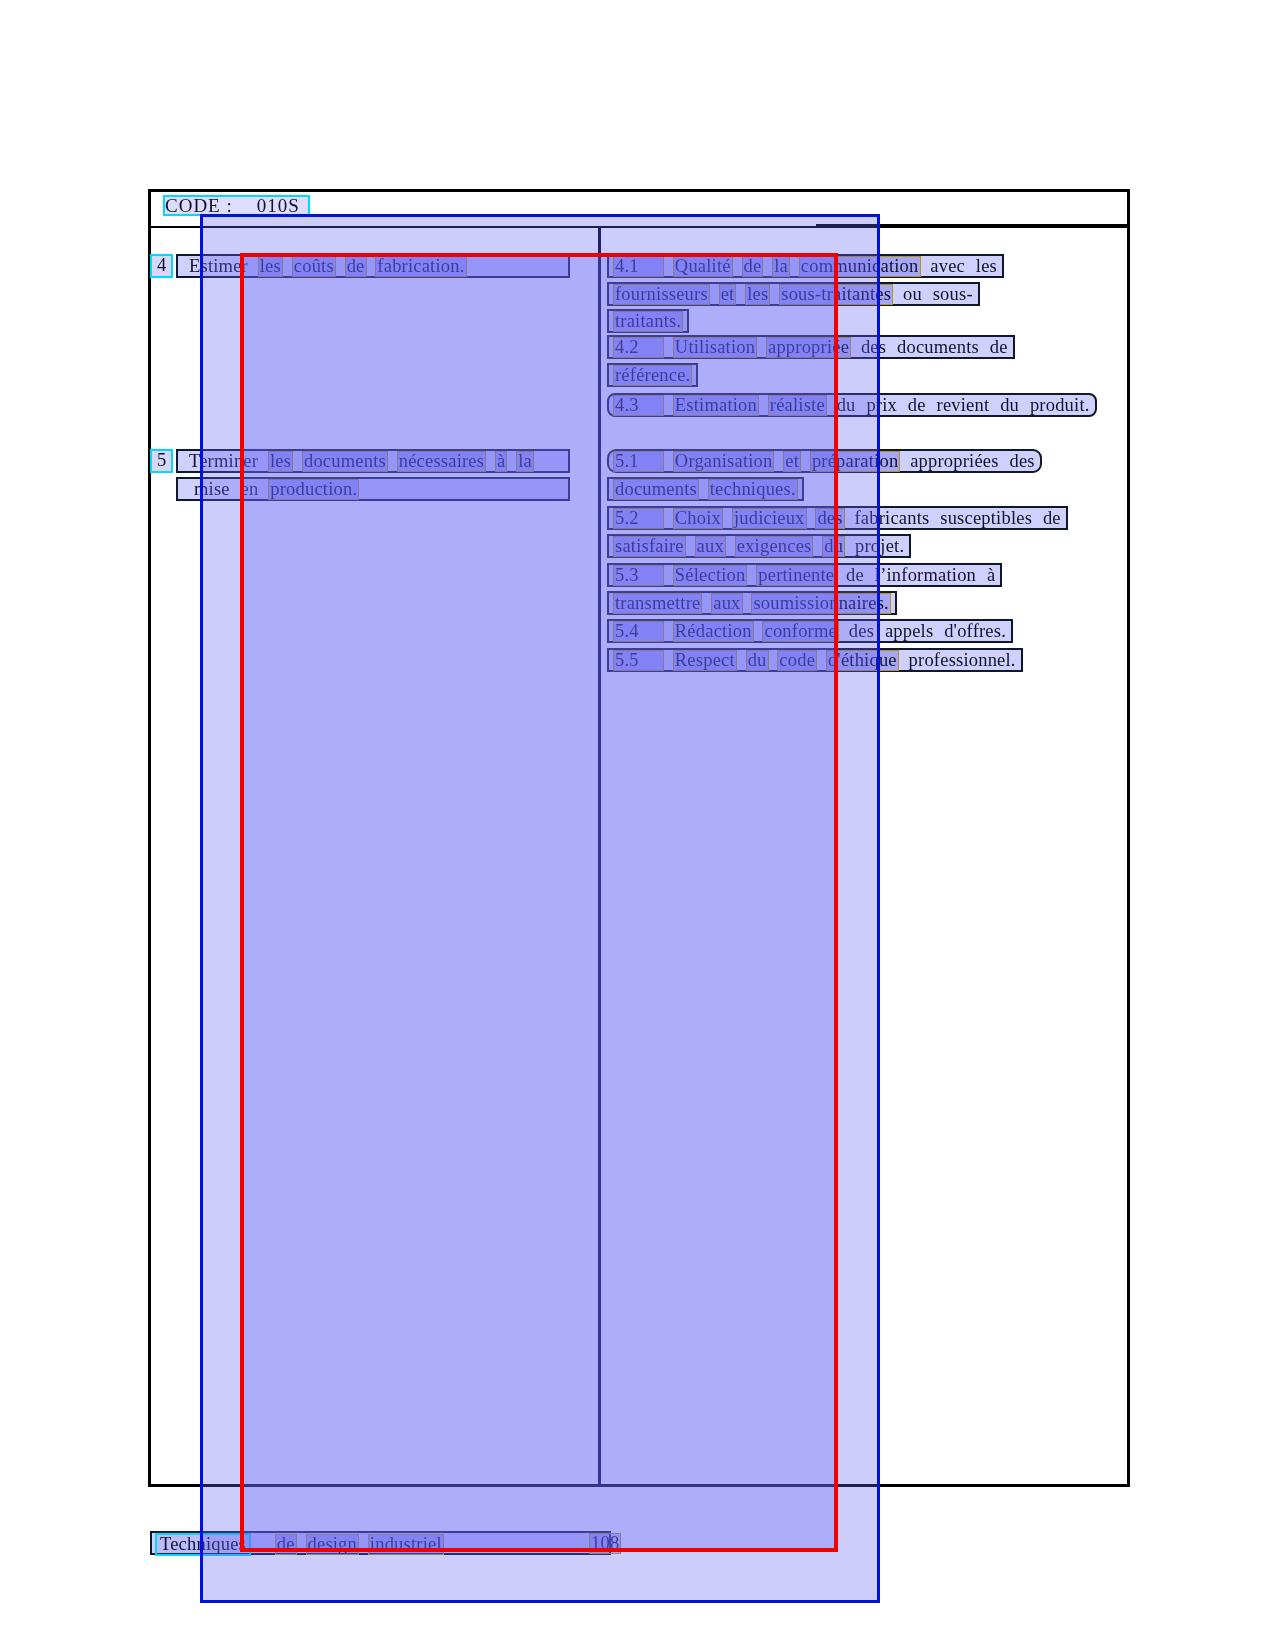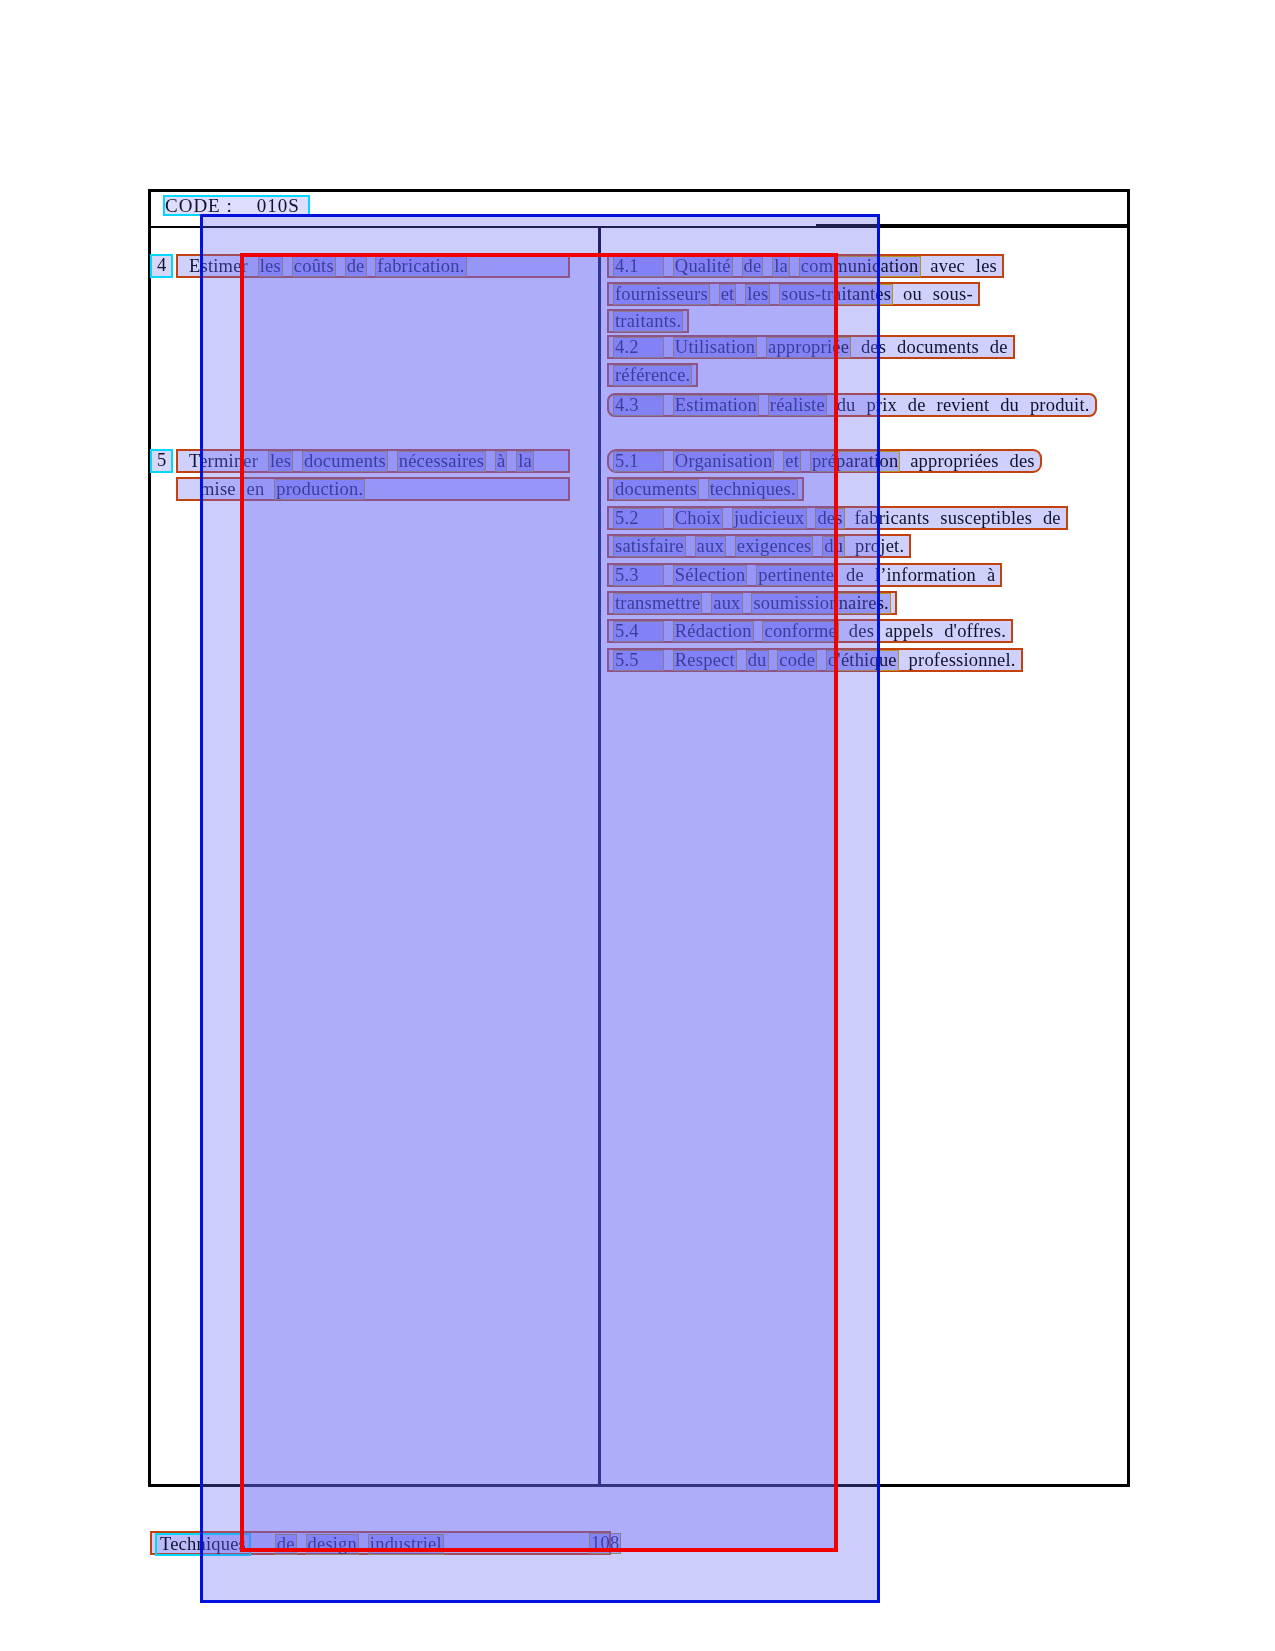--- a/index.html
+++ b/index.html
@@ -5,21 +5,21 @@
   html,body { margin:0; padding:0; background:#ffffff; }
   #page {
     position:relative; width:1208px; height:1651px; background:#ffffff;
     font-family:"Liberation Serif", serif; color:#12122e; overflow:hidden;
   }
   
   .tline { position:absolute; background:#000000; z-index:1; }
   
   .line {
     position:absolute; z-index:2; box-sizing:border-box;
-    border:2px solid #c2410c; background:rgba(100,100,245,0.30);
+    border:2px solid #0f172a; background:rgba(100,100,245,0.30);
     height:24px; padding:0 3px; white-space:nowrap;
     font-size:18.5px; line-height:20px; letter-spacing:0.2px; word-spacing:2px;
     width:max-content;
   }
   .line.fixedw { width:394px; overflow:visible; }
   .w { display:inline-block; padding:0 2px; line-height:19px; }
   .wy { border:1px solid #b3941c; background:rgba(70,70,235,0.30); padding:0 1px; margin:0 1px; }
   .numr { min-width:47px; }
   .numcyan {
     position:absolute; z-index:2; box-sizing:border-box;
@@ -61,21 +61,21 @@
   <div class="tline" style="left:816px; top:224px; width:313px; height:4px;"></div>
   <div class="tline" style="left:598px; top:226px; width:3px; height:1260px; background:#000022;"></div>
 
   <div id="code-box"><span>CODE :</span><span class="gap"></span><span>010S</span></div>
 
   <div id="content">
       <span class="numcyan" style="left: 150px; top: 254px;">4</span>
       <div class="line fixedw" style="left: 176px; top: 254px; padding-left: 9px;"><span class="w">Estimer</span> <span class="w wy">les</span> <span class="w wy">coûts</span> <span class="w wy">de</span> <span class="w wy">fabrication.</span></div>
       <span class="numcyan" style="left: 150px; top: 449px;">5</span>
       <div class="line fixedw" style="left: 176px; top: 449px; padding-left: 9px;"><span class="w">Terminer</span> <span class="w wy">les</span> <span class="w wy">documents</span> <span class="w wy">nécessaires</span> <span class="w wy">à</span> <span class="w wy">la</span></div>
-      <div class="line fixedw" style="left: 176px; top: 476.5px; padding-left: 20px;"><span class="w">mise</span> <span class="w">en</span> <span class="w wy">production.</span></div>
+      <div class="line fixedw" style="left: 176px; top: 476.5px; padding-left: 14px;"><span class="w">mise</span> <span class="w">en</span> <span class="w wy">production.</span></div>
       <div class="line" style="left: 607px; top: 254px;"><span class="w numr wy">4.1</span> <span class="w wy">Qualité</span> <span class="w wy">de</span> <span class="w wy">la</span> <span class="w wy">communication</span> <span class="w">avec</span> <span class="w">les</span></div>
       <div class="line" style="left: 607px; top: 281.5px;"><span class="w wy">fournisseurs</span> <span class="w wy">et</span> <span class="w wy">les</span> <span class="w wy">sous-traitantes</span> <span class="w">ou</span> <span class="w">sous-</span></div>
       <div class="line" style="left: 607px; top: 309px;"><span class="w wy">traitants.</span></div>
       <div class="line" style="left: 607px; top: 335px;"><span class="w numr wy">4.2</span> <span class="w wy">Utilisation</span> <span class="w wy">appropriée</span> <span class="w">des</span> <span class="w">documents</span> <span class="w">de</span></div>
       <div class="line" style="left: 607px; top: 362.5px;"><span class="w wy">référence.</span></div>
       <div class="line" style="left: 607px; top: 393px; border-radius: 8px;"><span class="w numr wy">4.3</span> <span class="w wy">Estimation</span> <span class="w wy">réaliste</span> <span class="w">du</span> <span class="w">prix</span> <span class="w">de</span> <span class="w">revient</span> <span class="w">du</span> <span class="w">produit.</span></div>
       <div class="line" style="left: 607px; top: 449px; border-radius: 9px;"><span class="w numr wy">5.1</span> <span class="w wy">Organisation</span> <span class="w wy">et</span> <span class="w wy">préparation</span> <span class="w">appropriées</span> <span class="w">des</span></div>
       <div class="line" style="left: 607px; top: 476.5px;"><span class="w wy">documents</span> <span class="w wy">techniques.</span></div>
       <div class="line" style="left: 607px; top: 506px;"><span class="w numr wy">5.2</span> <span class="w wy">Choix</span> <span class="w wy">judicieux</span> <span class="w wy">des</span> <span class="w">fabricants</span> <span class="w">susceptibles</span> <span class="w">de</span></div>
       <div class="line" style="left: 607px; top: 533.5px;"><span class="w wy">satisfaire</span> <span class="w wy">aux</span> <span class="w wy">exigences</span> <span class="w wy">du</span> <span class="w">projet.</span></div>

